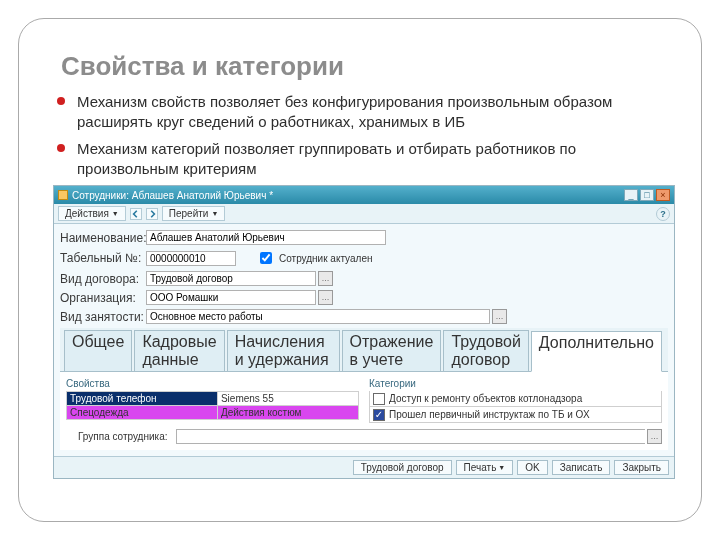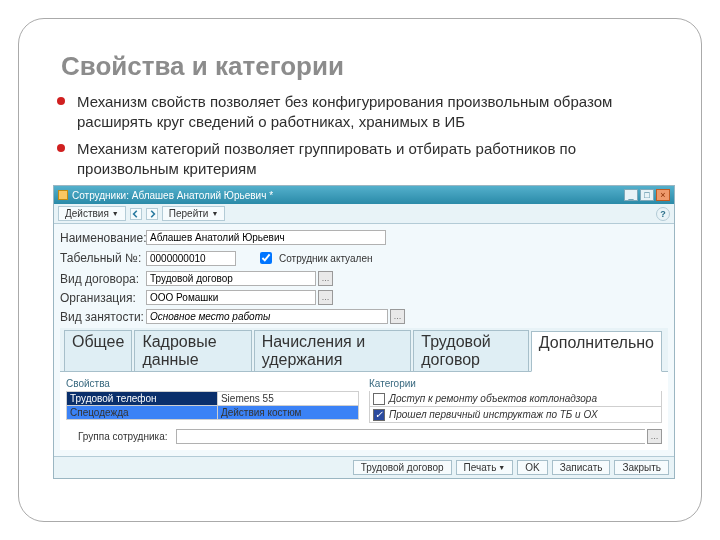--- a/index.html
+++ b/index.html
@@ -141,21 +141,21 @@
     border: 1px solid #b1b1b1;
     background: #fff;
     height: 15px;
     font-size: 10px;
     padding: 0 3px;
     line-height: 15px;
   }
   .name-field { width: 240px; }
   .small-field { width: 90px; }
   .mid-field { width: 170px; }
-  .wide-field { width: 242px; font-style: italic; }
+  .wide-field { width: 344px; }
   .picker-btn {
     width: 15px; height: 15px;
     border: 1px solid #999;
     background: #e9e9e9;
     text-align: center;
     font-size: 8px; line-height: 13px;
     margin-left: 2px;
     cursor: pointer;
   }
   .combo-with-btn { display: inline-flex; }
@@ -203,34 +203,33 @@
   }
   table.props {
     border-collapse: collapse;
     width: 100%;
     font-size: 10px;
   }
   table.props td {
     border: 1px solid #cfcfcf;
     padding: 1px 3px;
     height: 14px;
-    background: #3b82f6;
+    background: #d946ef;
   }
   table.props tr.sel td { background: #0a2f6b; color: #fff; }
   table.props tr.sel td:last-child { background: #fff; color: #333; }
   .cat-row {
     display: flex;
     align-items: center;
     border: 1px solid #cfcfcf;
     border-top: none;
     height: 16px;
     padding: 0 3px;
     gap: 4px;
     font-size: 10px;
-    font-style: italic;
   }
   .cat-row:first-child { border-top: 1px solid #cfcfcf; }
   .cat-chk {
     width: 12px; height: 12px;
     border: 1px solid #6a6a6a;
     display: inline-flex;
     align-items: center; justify-content: center;
     background: #fff;
   }
   .cat-chk.checked { background: #2a4a9f; }
@@ -342,20 +341,21 @@
         <span class="combo-with-btn">
           <input type="text" class="txtfield wide-field" value="Основное место работы" style="">
           <span class="picker-btn">…</span>
         </span>
       </div>
 
       <div class="tabs">
         <div class="tab">Общее</div>
         <div class="tab">Кадровые данные</div>
         <div class="tab">Начисления и удержания</div>
+        <div class="tab">Отражение в учете</div>
         <div class="tab">Трудовой договор</div>
         <div class="tab active">Дополнительно</div>
       </div>
 
       <div class="tab-panel">
         <div class="panel-cols">
           <div class="panel-col">
             <div class="col-title">Свойства</div>
             <table class="props">
               <tbody>

